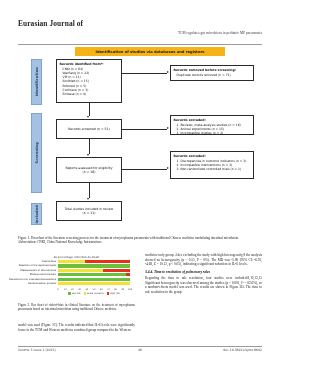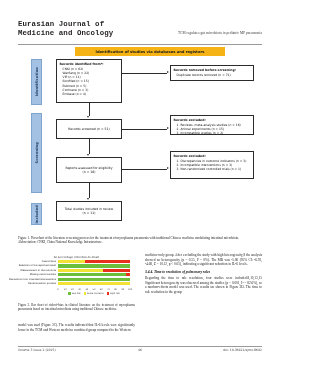--- a/index.html
+++ b/index.html
@@ -1,21 +1,21 @@
 <!DOCTYPE html>
 <html><head>
 <meta charset="utf-8">
 <style>
   html,body{margin:0;padding:0;background:#fff;}
   body{width:280px;height:380px;overflow:hidden;font-family:"Liberation Serif",serif;color:#231f20;}
   .page{position:relative;width:280px;height:380px;background:#ffffff;}
 
   
   .masthead{position:absolute;left:18px;top:20px;width:244px;height:24px;}
-  .journal-name{font-family:Liberation Mono, monospace;font-weight:bold;font-size:7.4px;line-height:8.6px;color:#231f20;letter-spacing:.1px;}
+  .journal-name{font-family:Liberation Serif, serif;font-weight:bold;font-size:7.4px;line-height:8.6px;color:#231f20;letter-spacing:.1px;}
   .running-head{position:absolute;right:0;top:11px;font-family:"Liberation Serif",serif;font-size:3.5px;color:#3a3a3a;white-space:nowrap;letter-spacing:.05px;}
   .rule{position:absolute;left:18px;top:43.5px;width:244px;height:0.6px;background:#9a9a9a;}
 
   
   .prisma{position:absolute;left:18px;top:47px;width:244px;height:186px;}
   .bar-title{position:absolute;left:57px;top:0px;width:150px;height:9px;background:#f5b316;
              display:flex;align-items:center;justify-content:center;
              font-family:"DejaVu Sans",sans-serif;font-weight:bold;font-size:3.7px;color:#1a1a1a;}
   .phase{position:absolute;width:9px;background:#a3c2e3;border:0.4px solid #7fa4cd;
          display:flex;align-items:center;justify-content:center;}
@@ -79,21 +79,20 @@
   .foot-r{right:18px;}
 </style>
 </head>
 <body>
 
 <div class="page">
 
   <div class="masthead">
     <div class="journal-name">
       <div>Eurasian Journal of</div>
-      <div>Medicine and Oncology</div>
     </div>
     <div class="running-head">TCM regulates gut microbiota in pediatric MP pneumonia</div>
   </div>
   <div class="rule"></div>
 
   <div class="prisma">
 
     <div class="bar-title">Identification of studies via databases and registers</div>
 
     <div class="phase ph-ident">

